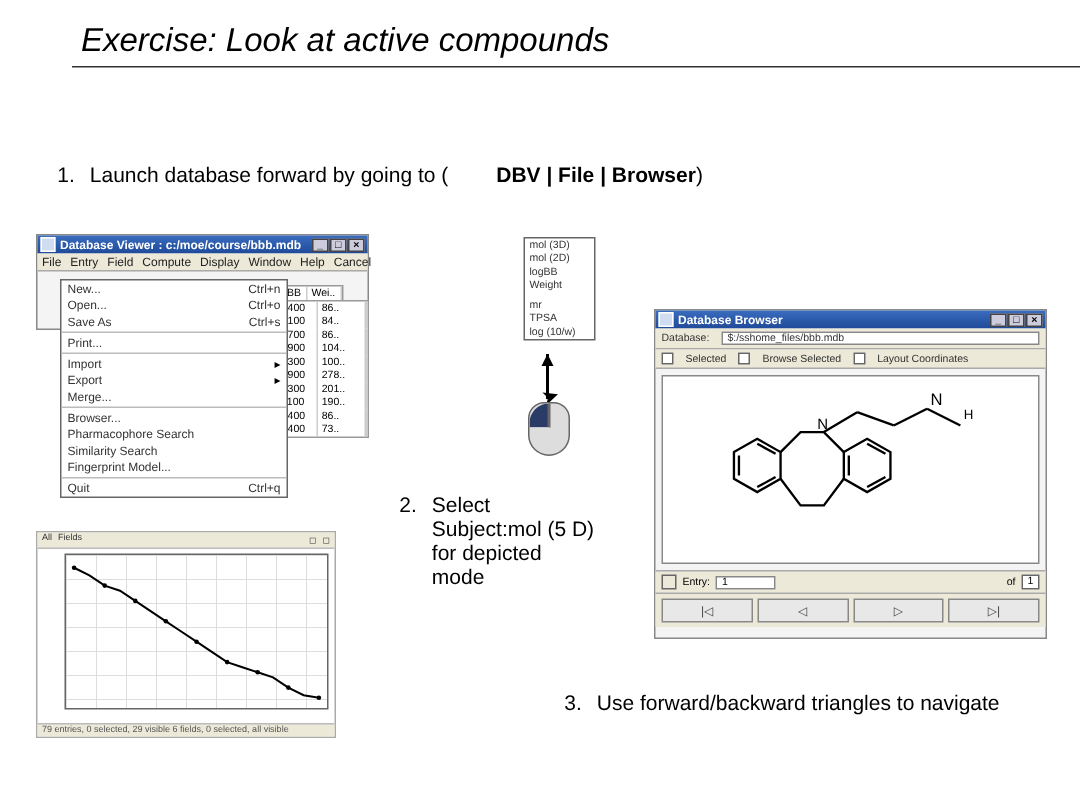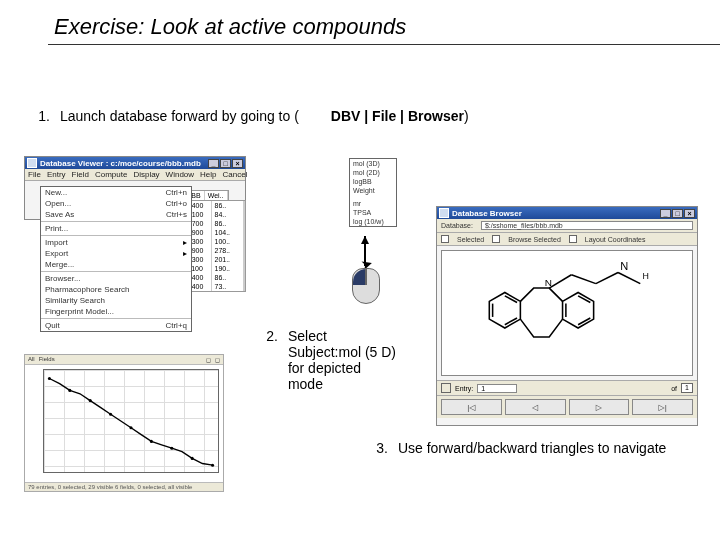--- a/index.html
+++ b/index.html
@@ -298,16 +298,16 @@
     <span style="width:12px;height:10px;border:1px solid #666;display:inline-block;background:#fff;text-align:center;">1</span>
   </div>
   <div class="nav">
     <div class="navbtn">|◁</div>
     <div class="navbtn">◁</div>
     <div class="navbtn">▷</div>
     <div class="navbtn">▷|</div>
   </div>
 </div>
 
-<div class="step" style="left:370px; top:440px; width:330px;">
+<div class="step" style="left:370px; top:460px; width:330px;">
   <span class="step-num" style="vertical-align:top;">3.</span>
   <span style="display:inline-block; width:290px;">Use forward/backward triangles to navigate</span>
 </div>
 
 </body></html>

